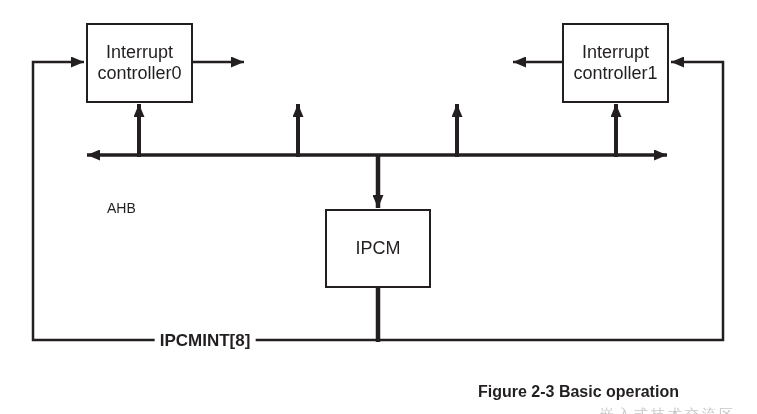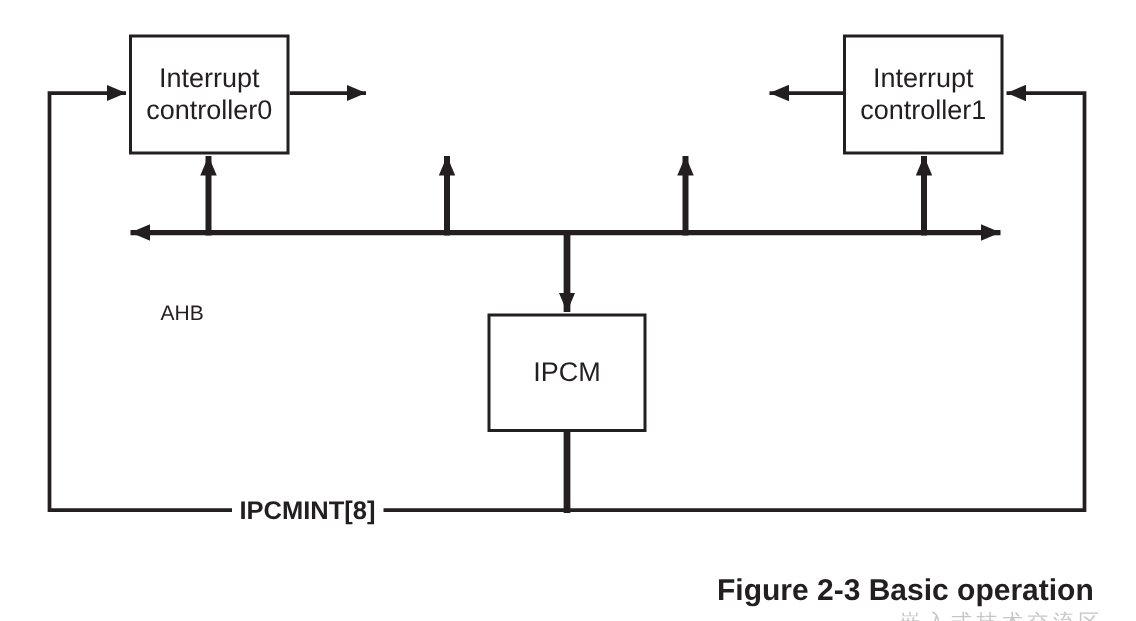--- a/index.html
+++ b/index.html
@@ -50,21 +50,21 @@
     background: #ffffff;
     padding: 0 5px;
     white-space: nowrap;
     z-index: 2;
   }
   .sig-label.s0 { left: 205px; }
   .sig-label.s1 { left: 550px; }
   .caption {
     position: absolute;
     left: 478px; top: 383px;
-    font-size: 20px;
+    font-size: 16px;
     font-weight: bold;
     white-space: nowrap;
     z-index: 2;
   }
   .watermark {
     position: absolute;
     left: 600px; top: 406px;
     font-size: 14px;
     color: #8f8f8f;
     opacity: 0.5;

